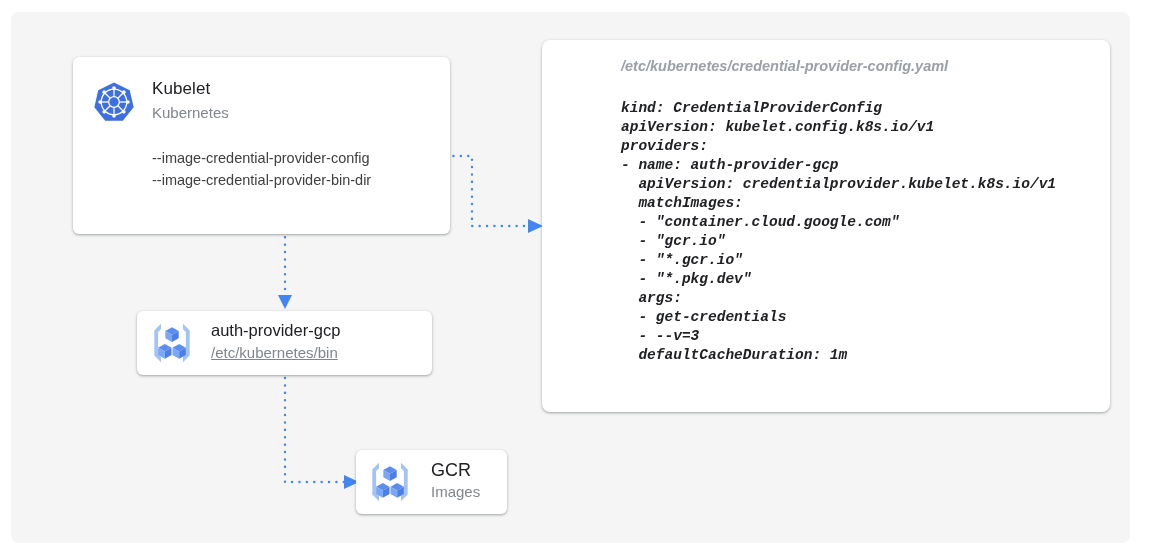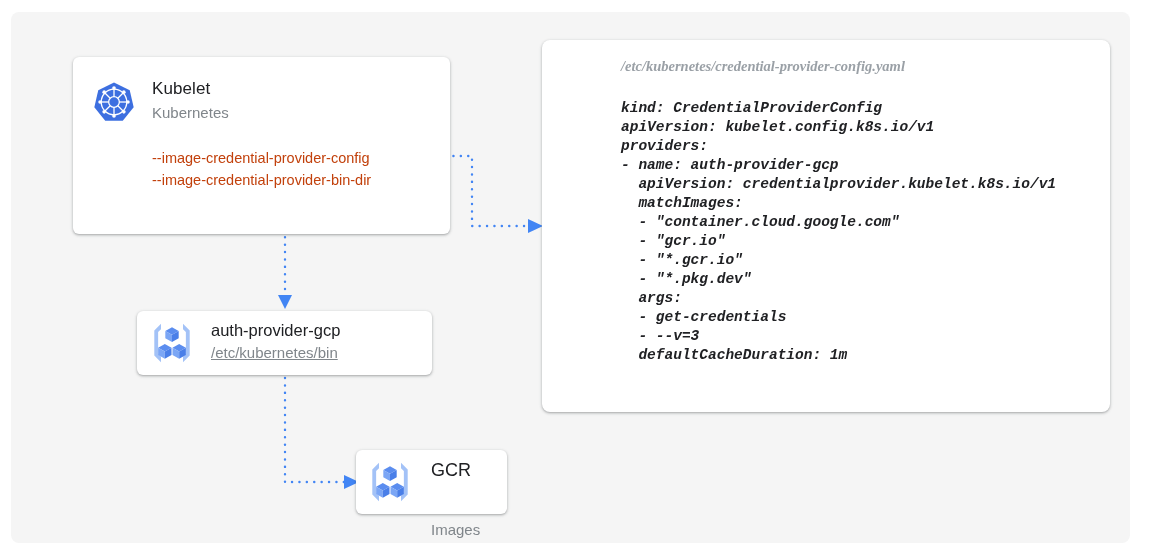--- a/index.html
+++ b/index.html
@@ -59,21 +59,21 @@
     position: absolute;
     left: 79px;
     top: 47px;
     font-size: 15px;
     color: #80868b;
   }
   .kubelet-flag {
     position: absolute;
     left: 79px;
     font-size: 14.5px;
-    color: #c2410c;
+    color: #404040;
     white-space: nowrap;
   }
   #kubelet-flag-0 { top: 93px; }
   #kubelet-flag-1 { top: 115px; }
 
   
   #auth-card {
     left: 137px;
     top: 311px;
     width: 295px;
@@ -122,36 +122,35 @@
     top: 10px;
     font-size: 18px;
     color: #202124;
   }
   #gcr-subtitle {
     position: absolute;
     left: 75px;
     top: 33px;
     font-size: 15px;
     color: #80868b;
-    margin-top: 38px;
   }
 
   
   #yaml-card {
     left: 542px;
     top: 40px;
     width: 568px;
     height: 372px;
     border-radius: 8px;
   }
   #yaml-filename {
     position: absolute;
     left: 79px;
     top: 18px;
-    font-family: Liberation Serif, serif;
+    font-family: Liberation Sans, sans-serif;
     font-style: italic;
     font-weight: bold;
     font-size: 14.5px;
     color: #9aa0a6;
     white-space: pre;
   }
   #yaml-body {
     position: absolute;
     left: 79px;
     top: 59px;

